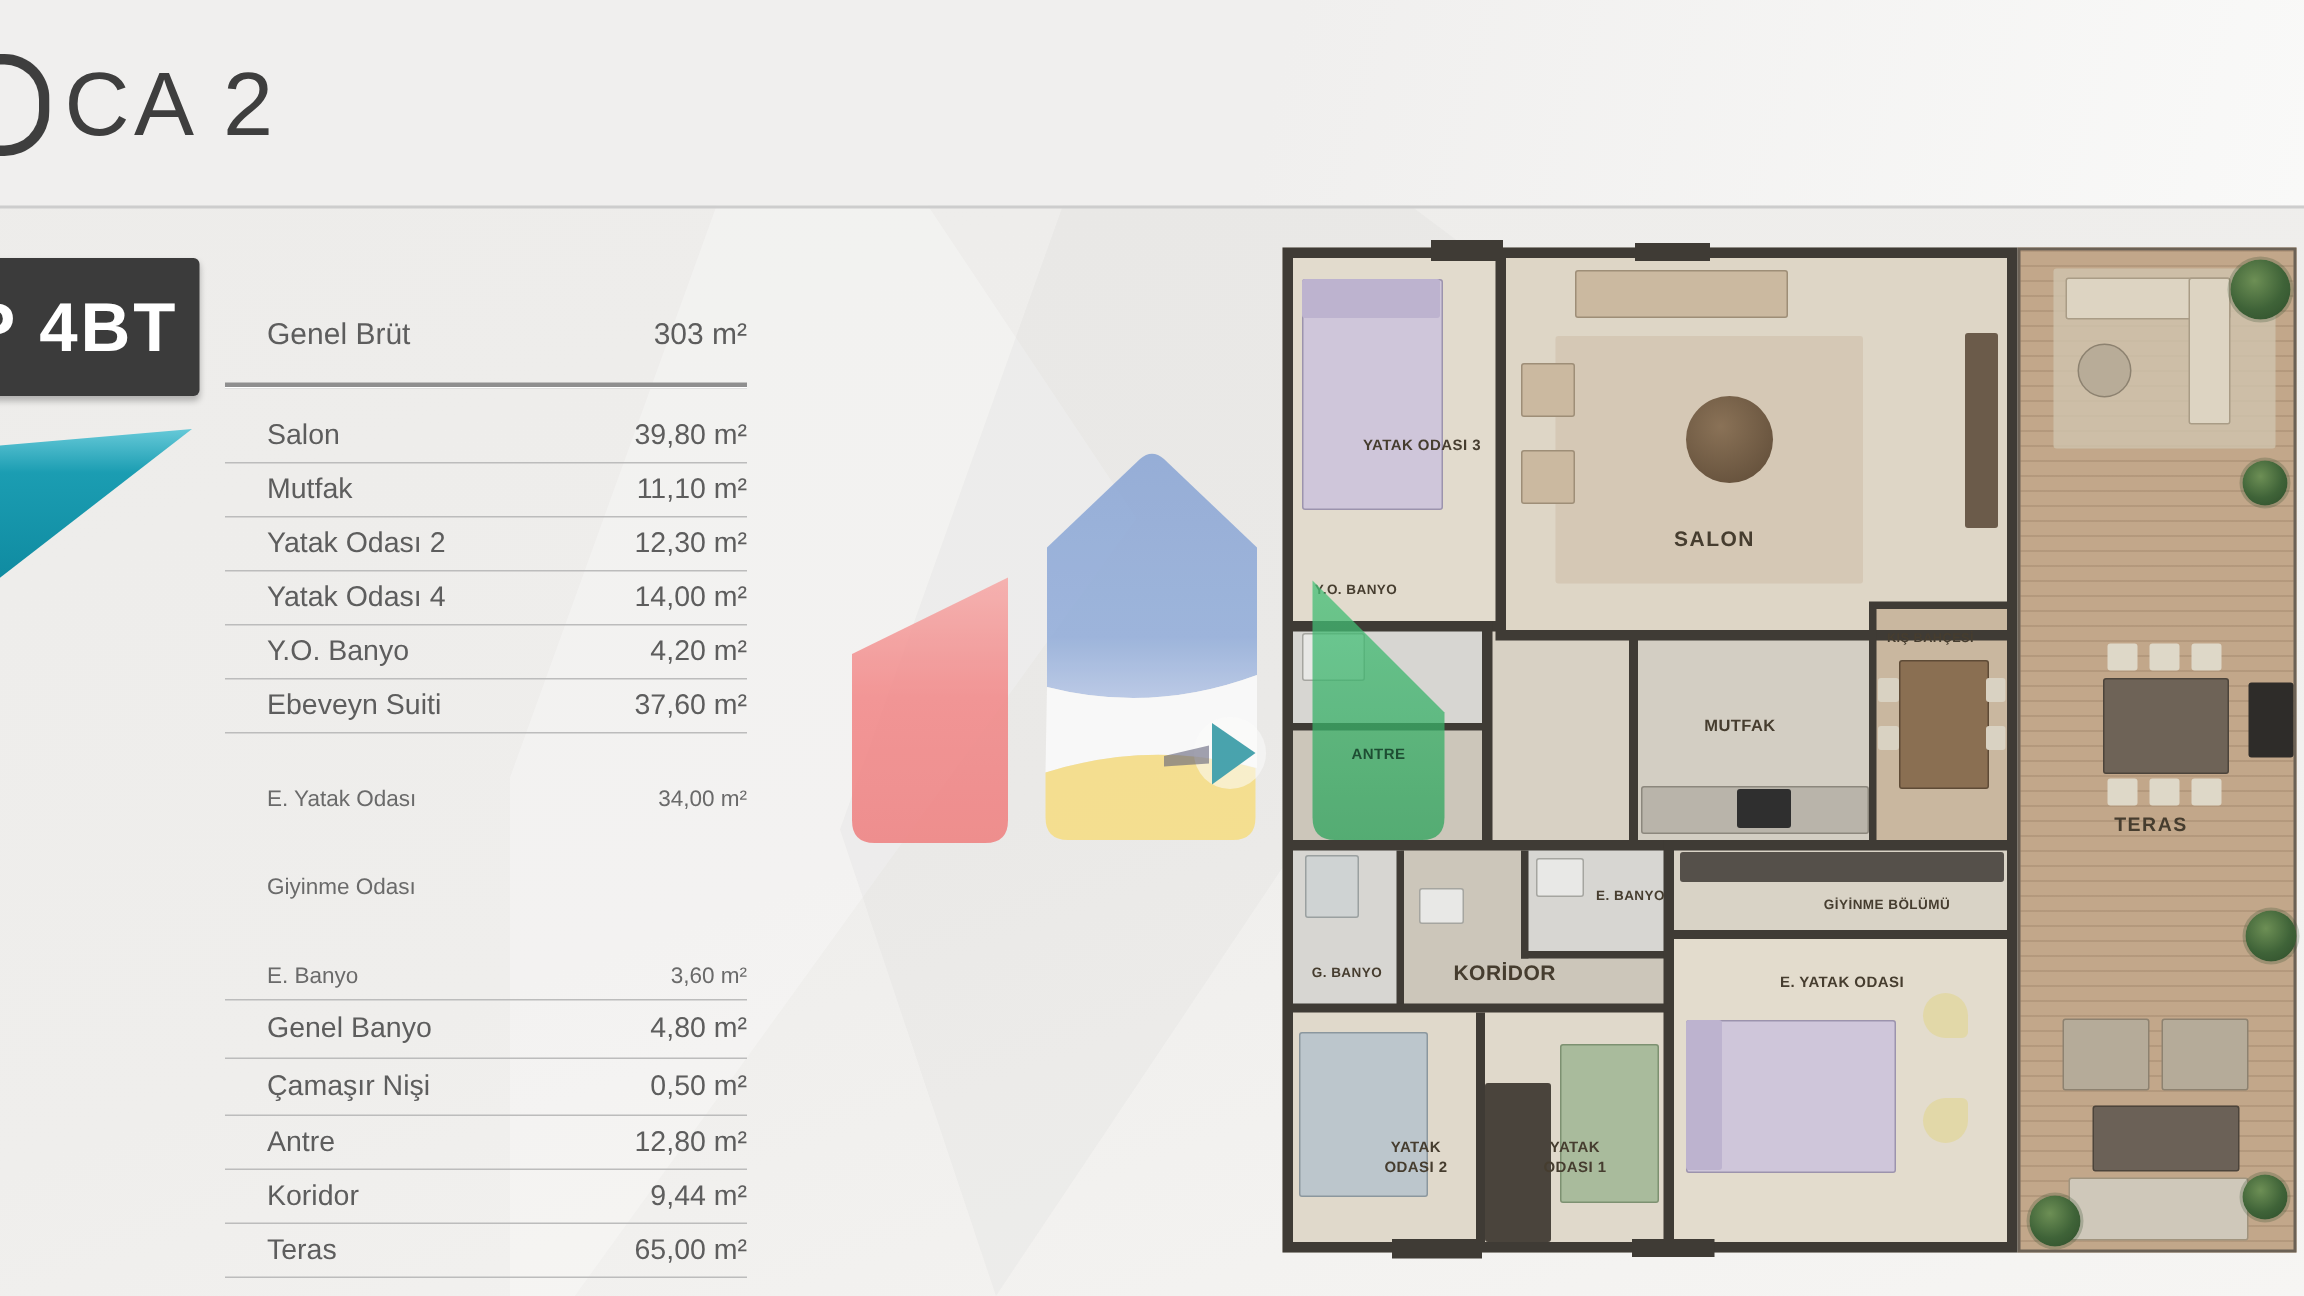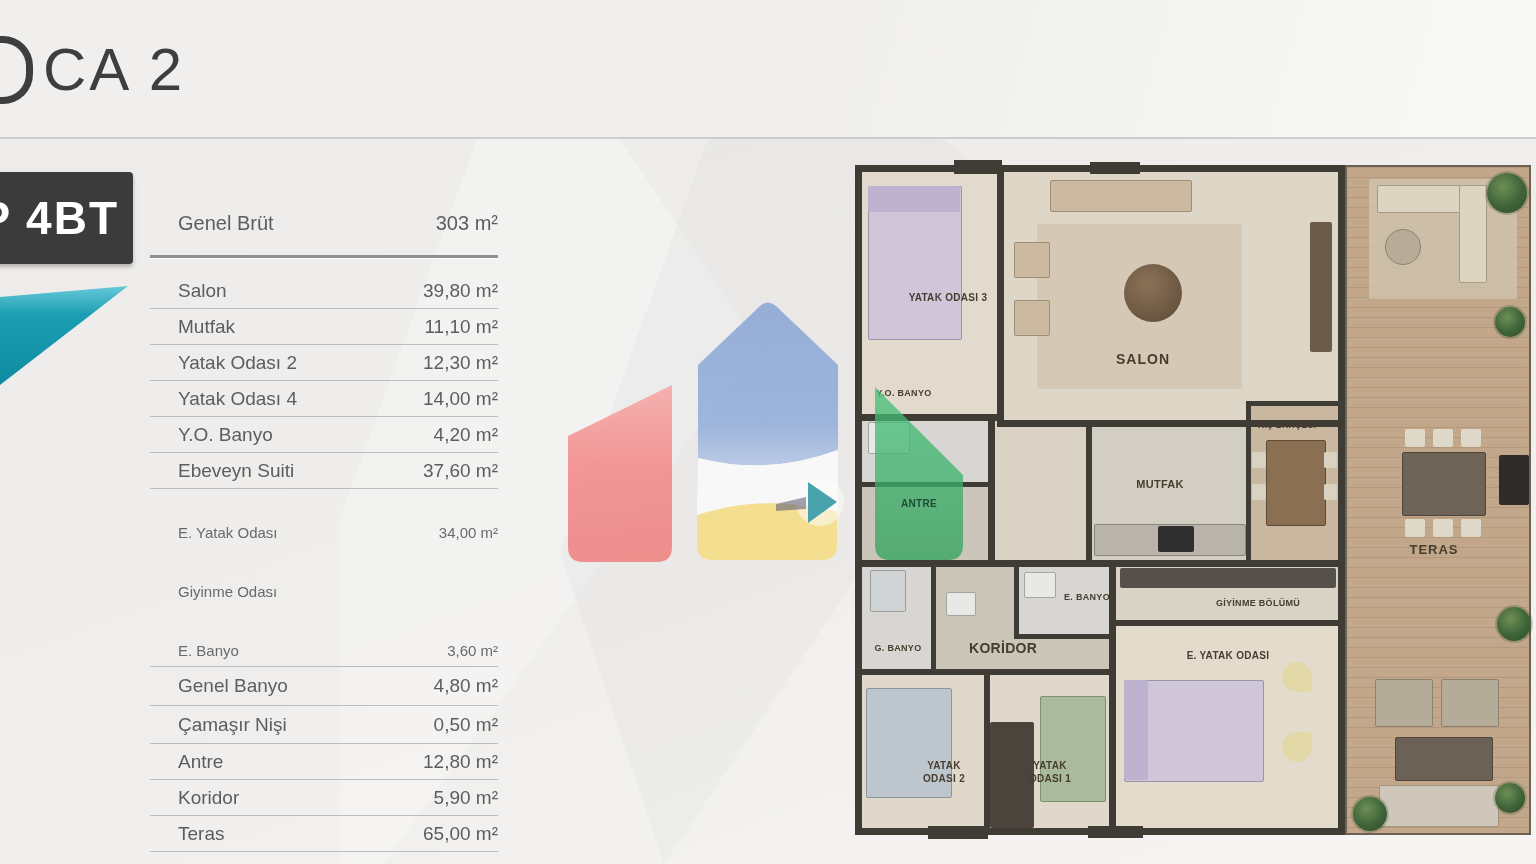--- a/index.html
+++ b/index.html
@@ -126,21 +126,21 @@
     <div class="trow underline" style="height:37px">
       <span class="tlabel">Çamaşır Nişi</span>
       <span class="tvalue">0,50 m²</span>
       </div>
     <div class="trow underline">
       <span class="tlabel">Antre</span>
       <span class="tvalue">12,80 m²</span>
       </div>
     <div class="trow underline">
       <span class="tlabel">Koridor</span>
-      <span class="tvalue">5,90 m²</span>
+      <span class="tvalue">9,44 m²</span>
       </div>
     <div class="trow underline">
       <span class="tlabel">Teras</span>
       <span class="tvalue">65,00 m²</span>
       </div>
   </div>
 
   <div id="plan">
 
     <div id="terrace">

